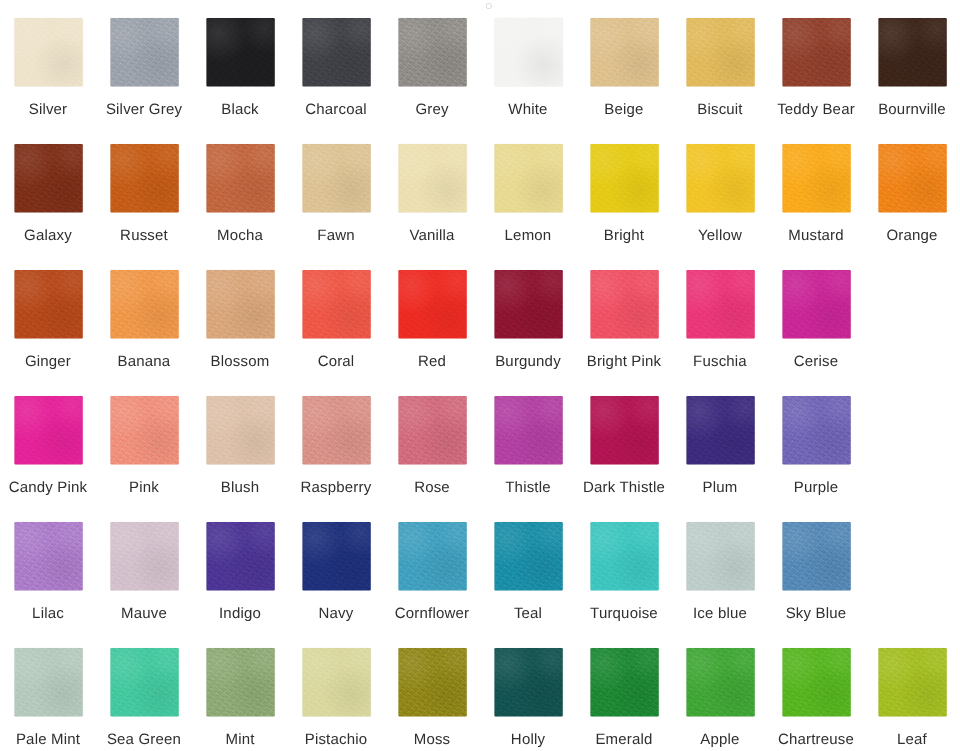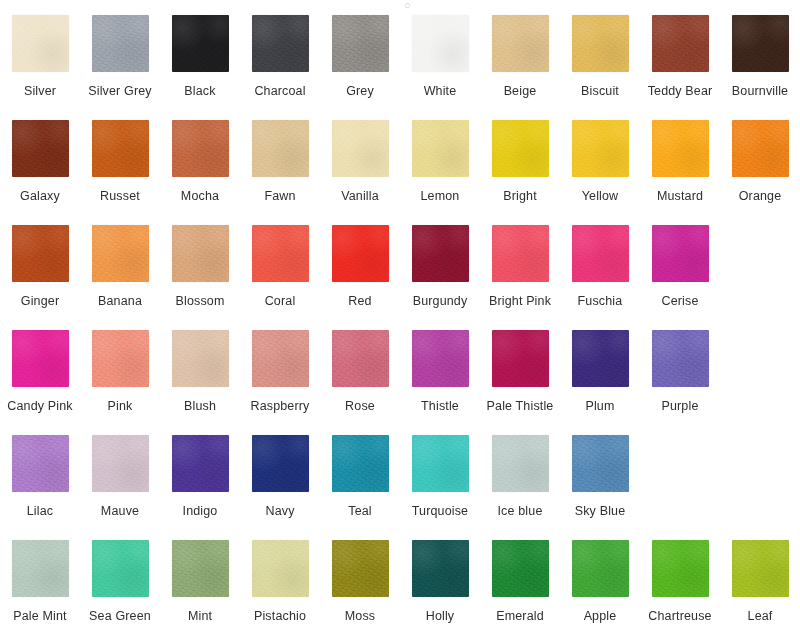--- a/index.html
+++ b/index.html
@@ -239,21 +239,21 @@
       <div class="cell">
         <div class="swatch" style="background: rgb(208, 105, 122);"></div>
         <div class="label">Rose</div>
       </div>
       <div class="cell">
         <div class="swatch" style="background: rgb(176, 63, 160);"></div>
         <div class="label">Thistle</div>
       </div>
       <div class="cell">
         <div class="swatch" style="background: rgb(176, 20, 80);"></div>
-        <div class="label">Pale Thistle</div>
+        <div class="label">Dark Thistle</div>
       </div>
       <div class="cell">
         <div class="swatch" style="background: rgb(59, 42, 122);"></div>
         <div class="label">Plum</div>
       </div>
       <div class="cell">
         <div class="swatch" style="background: rgb(110, 99, 180);"></div>
         <div class="label">Purple</div>
       </div>
     </div>
@@ -266,20 +266,24 @@
         <div class="swatch" style="background: rgb(210, 191, 203);"></div>
         <div class="label">Mauve</div>
       </div>
       <div class="cell">
         <div class="swatch" style="background: rgb(74, 52, 146);"></div>
         <div class="label">Indigo</div>
       </div>
       <div class="cell">
         <div class="swatch" style="background: rgb(30, 47, 120);"></div>
         <div class="label">Navy</div>
+      </div>
+      <div class="cell">
+        <div class="swatch" style="background: rgb(63, 157, 189);"></div>
+        <div class="label">Cornflower</div>
       </div>
       <div class="cell">
         <div class="swatch" style="background: rgb(26, 139, 165);"></div>
         <div class="label">Teal</div>
       </div>
       <div class="cell">
         <div class="swatch" style="background: rgb(60, 196, 189);"></div>
         <div class="label">Turquoise</div>
       </div>
       <div class="cell">

